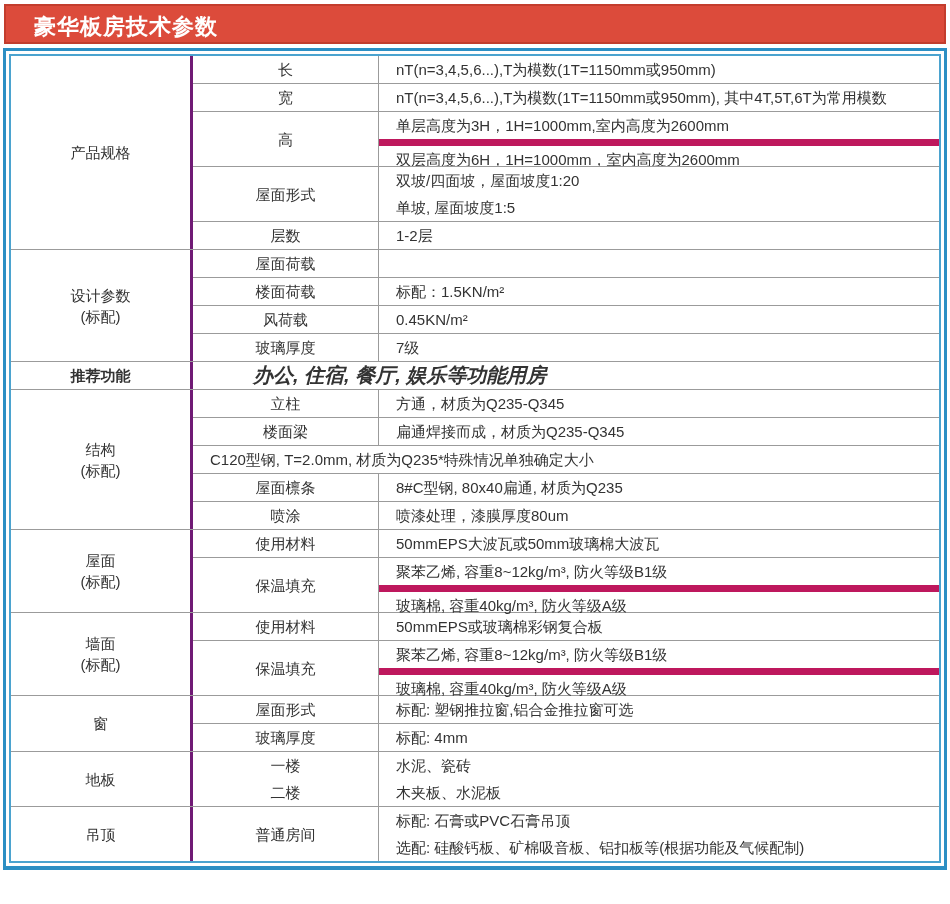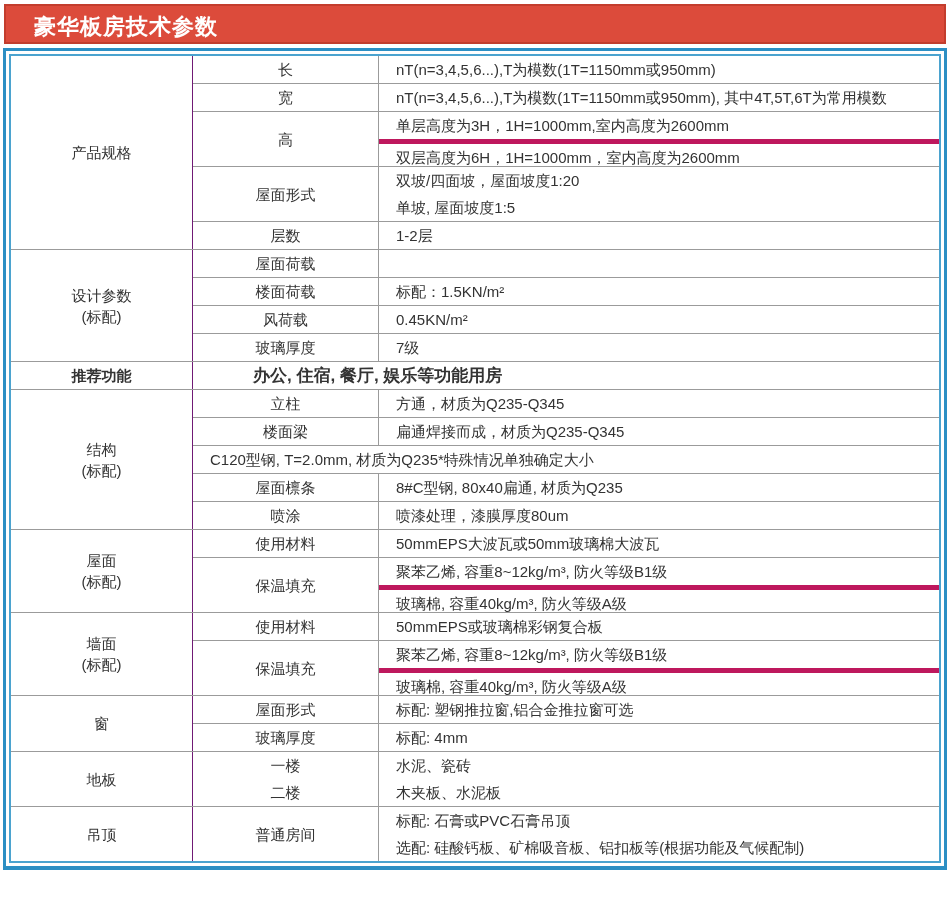--- a/index.html
+++ b/index.html
@@ -37,21 +37,21 @@
   .table-inner {
     border: 2px solid #4BA3CF;
     background: #ffffff;
   }
   
   .section { display: flex; align-items: stretch; }
   .section + .section { border-top: 1px solid #9B9B9B; }
   .cat {
     width: 182px;
     flex: 0 0 182px;
-    border-right: 1px solid #701a75;
+    border-right: 3px solid #701a75;
     display: flex;
     flex-direction: column;
     align-items: center;
     justify-content: center;
     text-align: right;
   }
   .cat-line { font-size: 15px; line-height: 21px; }
   .rows { flex: 1; display: flex; flex-direction: column; }
   .row { display: flex; align-items: stretch; }
   .row + .row { border-top: 1px solid #9B9B9B; }
@@ -68,31 +68,32 @@
   }
   .subline { height: 27px; line-height: 27px; }
   .val { flex: 1; display: flex; flex-direction: column; justify-content: flex-start; }
   .vline {
     height: 27px;
     line-height: 27px;
     padding-left: 17px;
     font-size: 15px;
     white-space: nowrap;
   }
-  .val.divided .vline + .vline { border-top: 5px solid #be185d; }
+  .val.divided .vline + .vline { border-top: 7px solid #be185d; }
   
   .section.featured .cat-line { font-weight: bold; }
   .val-full {
     flex: 1;
     height: 27px;
     line-height: 27px;
     padding-left: 60px;
-    font-size: 17px;
+    font-size: 20px;
     font-weight: bold;
     white-space: nowrap;
+    font-style: italic;
   }
 </style>
 </head>
 <body>
 
 <div class="title-bar">
   <div class="title">豪华板房技术参数</div>
 </div>
 
 <div class="table-frame">

